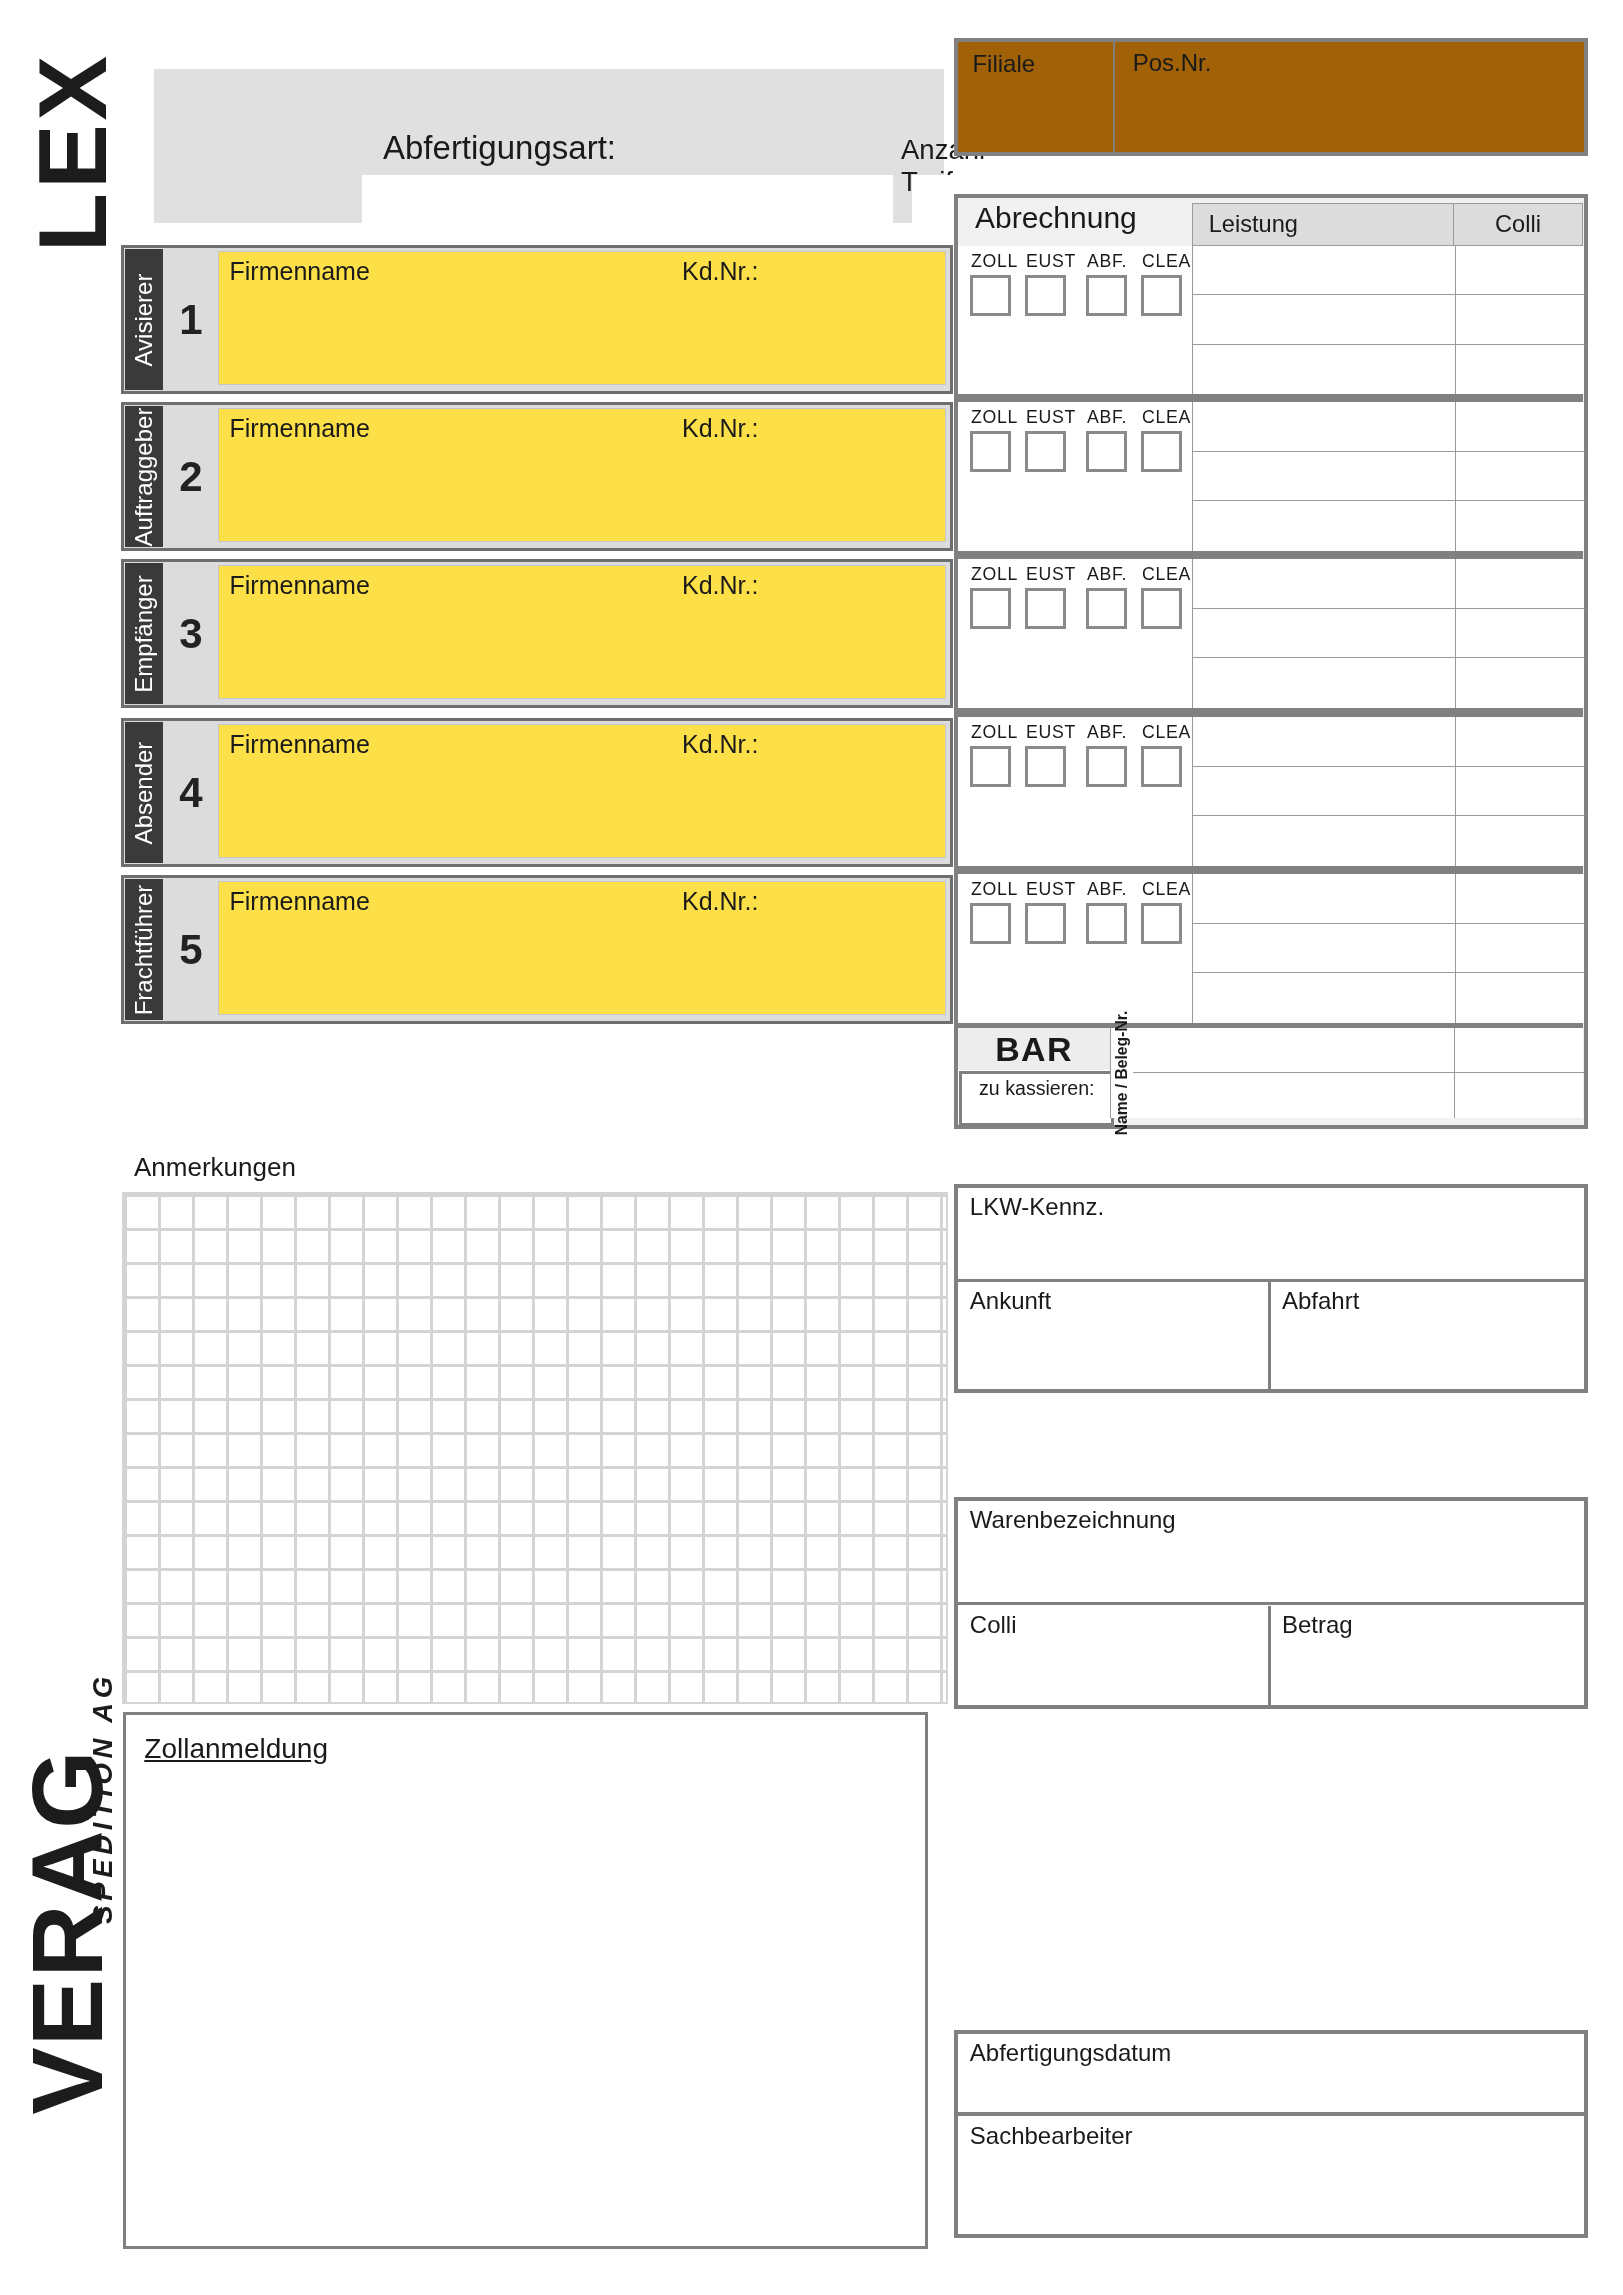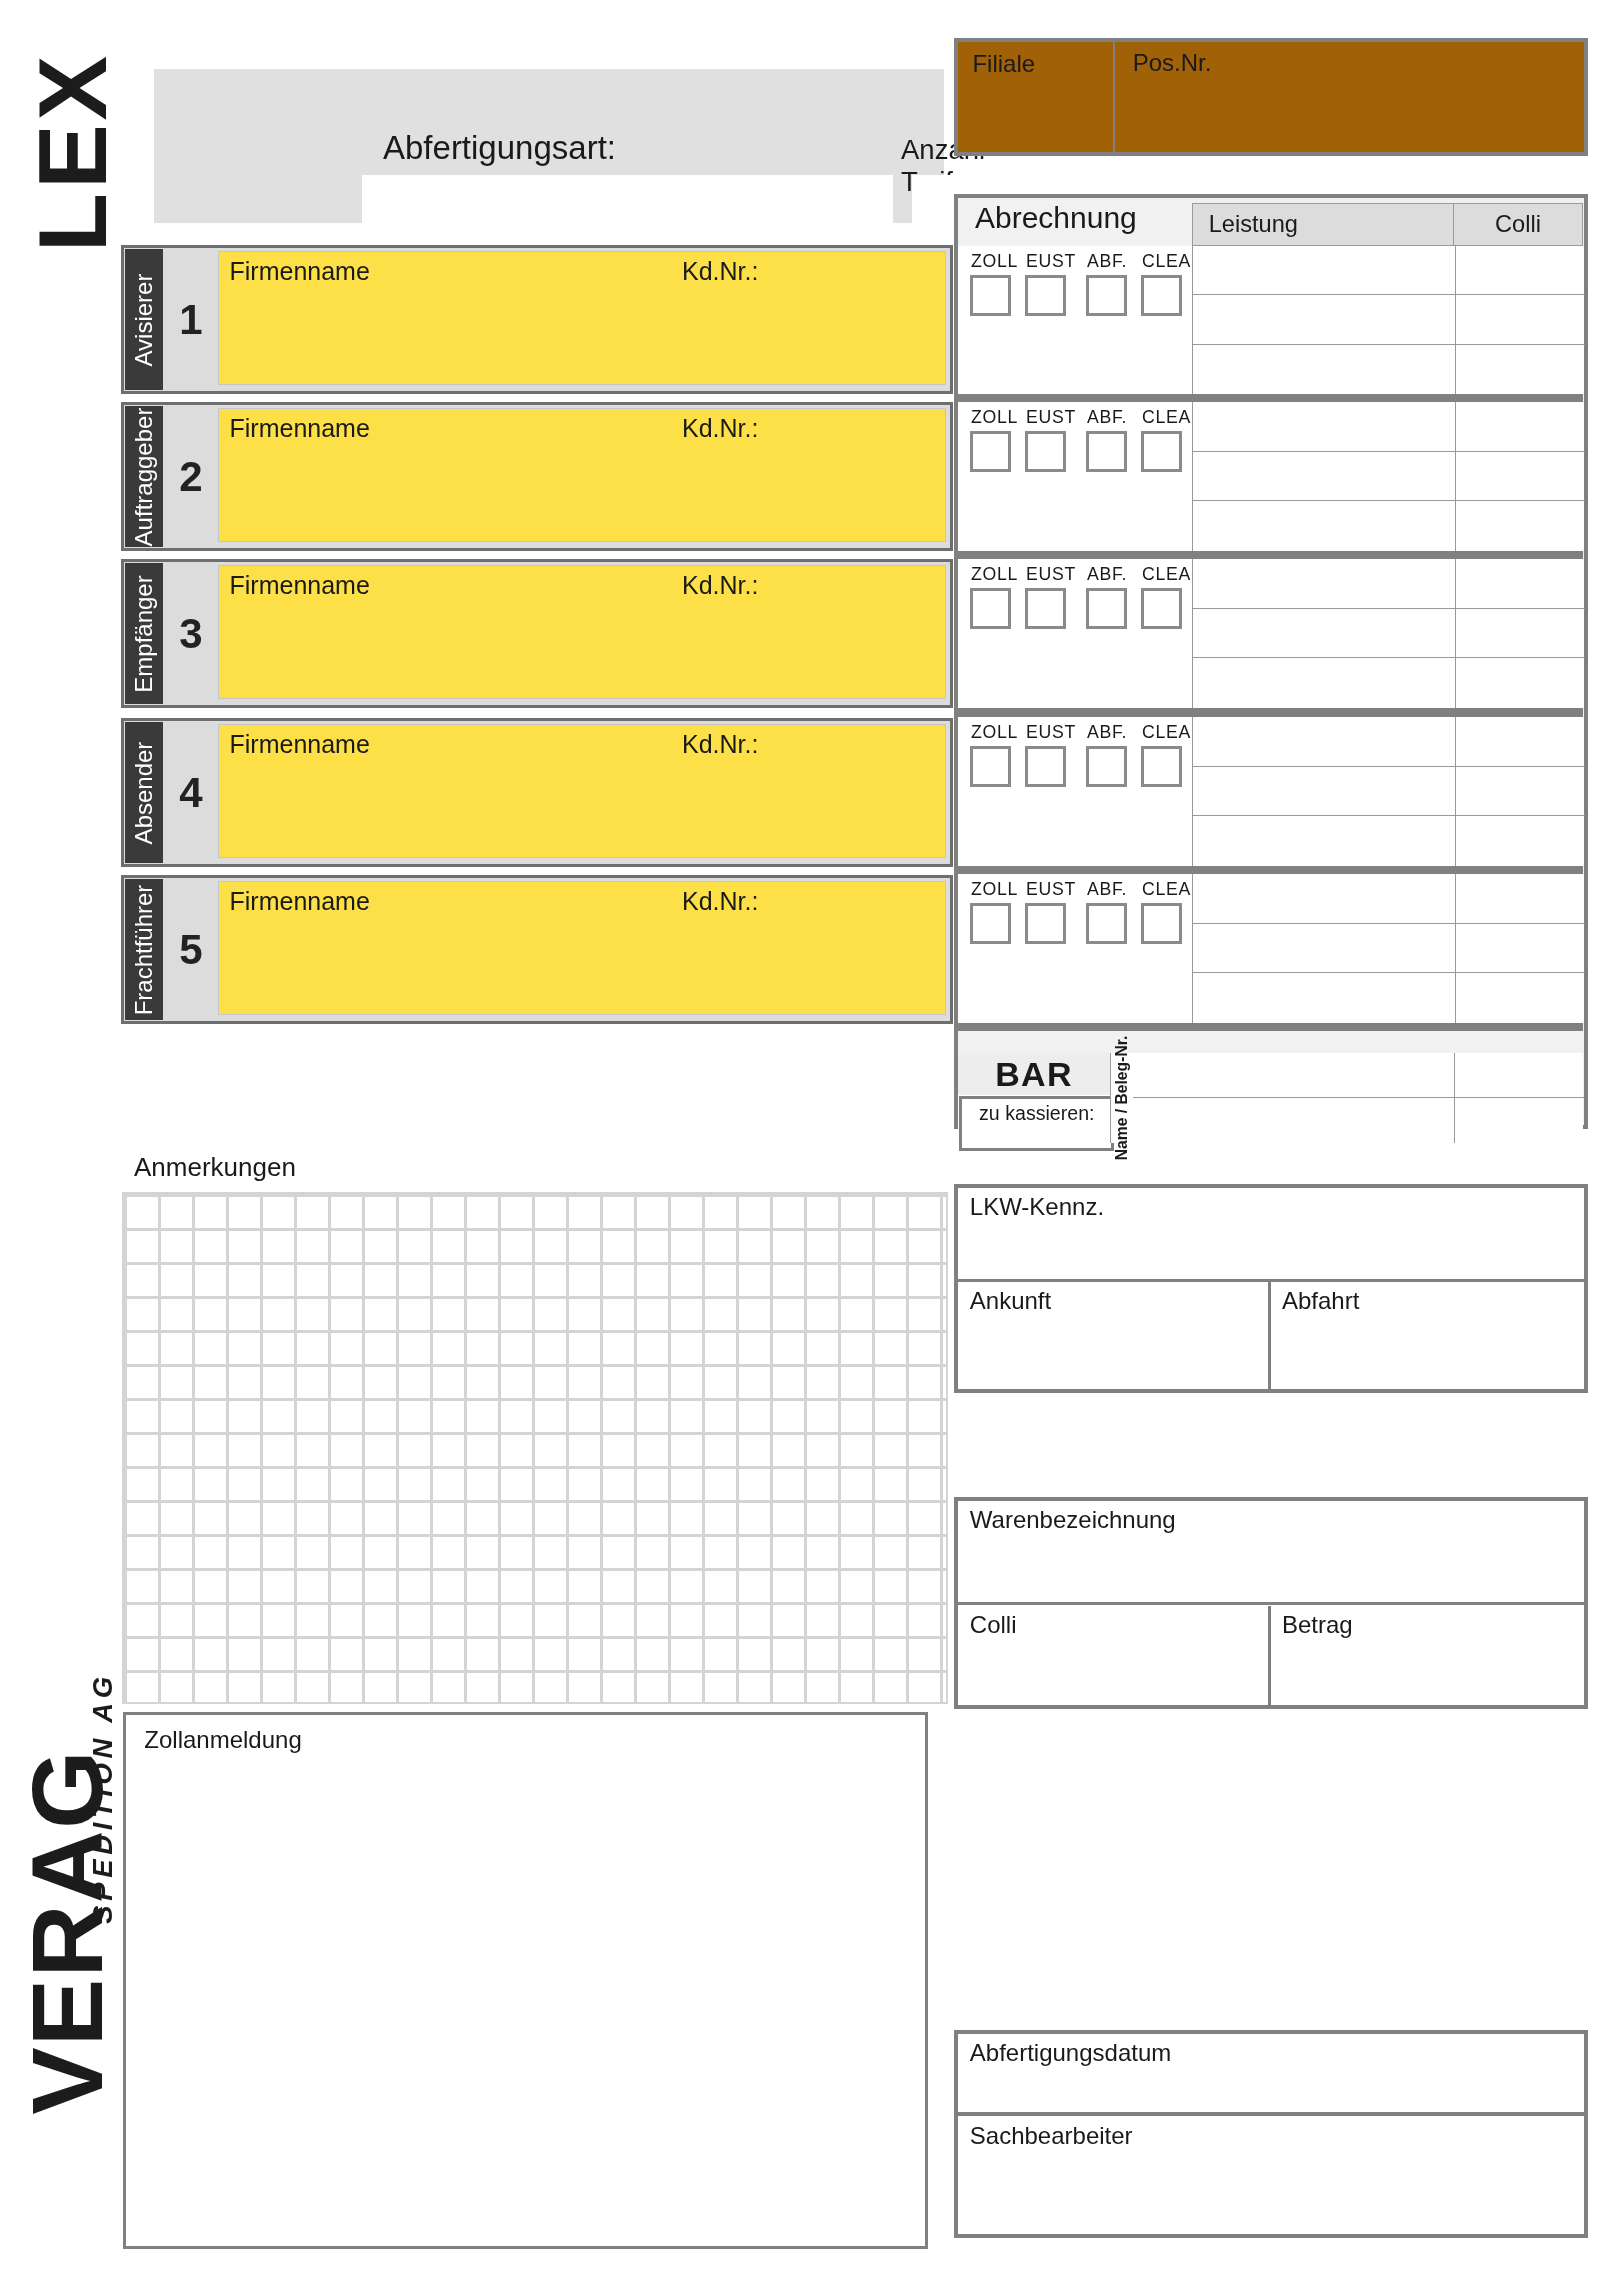--- a/index.html
+++ b/index.html
@@ -65,21 +65,21 @@
   .bar-table .abr-cell.lastrow{border-bottom:none;}
   
   .anm-label{left:134px;top:1152px;font-size:26px;}
   .anm-grid{left:122px;top:1192px;width:826px;height:512px;
             border:2px solid #d4d4d4;
             background:
               repeating-linear-gradient(to right,#d4d4d4 0 2.6px,transparent 2.6px 34px),
               repeating-linear-gradient(to bottom,#d4d4d4 0 2.6px,transparent 2.6px 34px),
               #ffffff;}
   .zoll-box{left:123px;top:1712px;width:805px;height:537px;border:3.3px solid #808080;background:#fff;}
-  .zoll-label{left:18.3px;top:11px;font-size:24px;}
+  .zoll-label{left:18.3px;top:18px;font-size:28px;text-decoration:underline;}
   .verag-logo{left:16.4px;top:1731px;width:101px;height:402px;}
   .verag-logo .rot{font-size:101px;font-weight:900;letter-spacing:1.3px;color:#1c1c1c;}
   .sped-logo{left:85px;top:1678px;width:36px;height:239px;}
   .sped-logo .rot{font-size:27.5px;font-weight:700;font-style:italic;letter-spacing:4.6px;color:#1c1c1c;}
   
   .gray-box{border:4.6px solid #808080;background:#fff;}
   .lkw-box{left:954px;top:1184px;width:634px;height:209px;}
   .waren-box{left:954px;top:1497px;width:634px;height:212px;}
   .datum-box{left:954px;top:2030px;width:634px;height:208px;}
   .hdiv{position:absolute;left:0;width:100%;height:3.3px;background:#808080;}
@@ -255,21 +255,21 @@
     <div class="abr-table">
         <div class="abr-cell"></div>
         <div class="abr-cell betrag"></div>
         <div class="abr-cell"></div>
         <div class="abr-cell betrag"></div>
         <div class="abr-cell lastrow"></div>
         <div class="abr-cell betrag lastrow"></div>
       </div>
   </div>
 
-  <div class="abs bar-section" style="top:855px;height:90px">
+  <div class="abs bar-section" style="top:830px;height:90px">
     <div class="bar-cell">BAR</div>
     <div class="zu-box">
       <span>zu kassieren:</span>
     </div>
     <div class="name-strip">
       <span class="rot">Name / Beleg-Nr.</span>
     </div>
     <div class="bar-table">
         <div class="abr-cell"></div>
         <div class="abr-cell betrag"></div>

